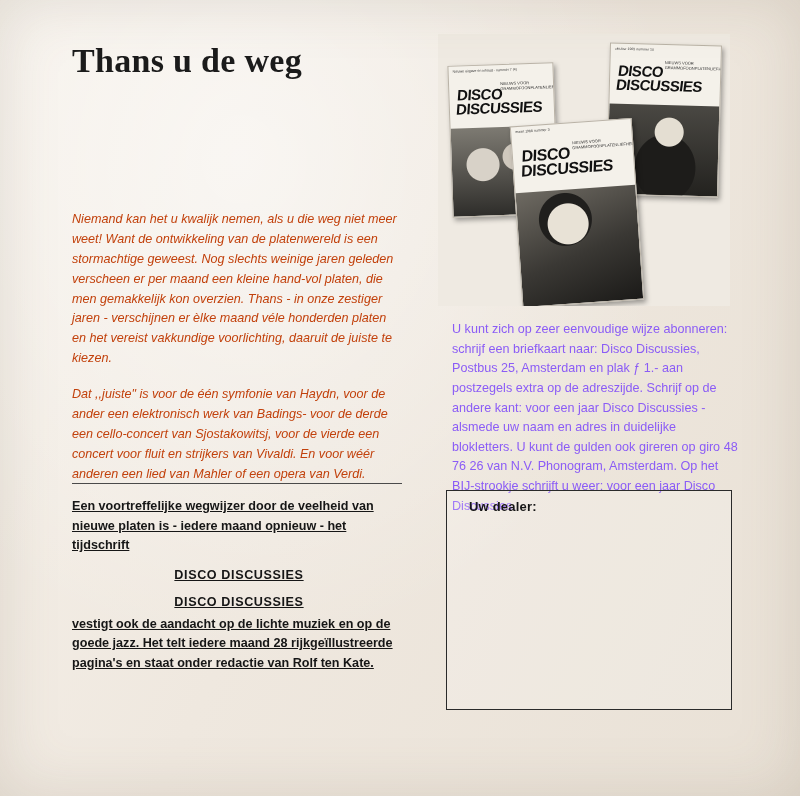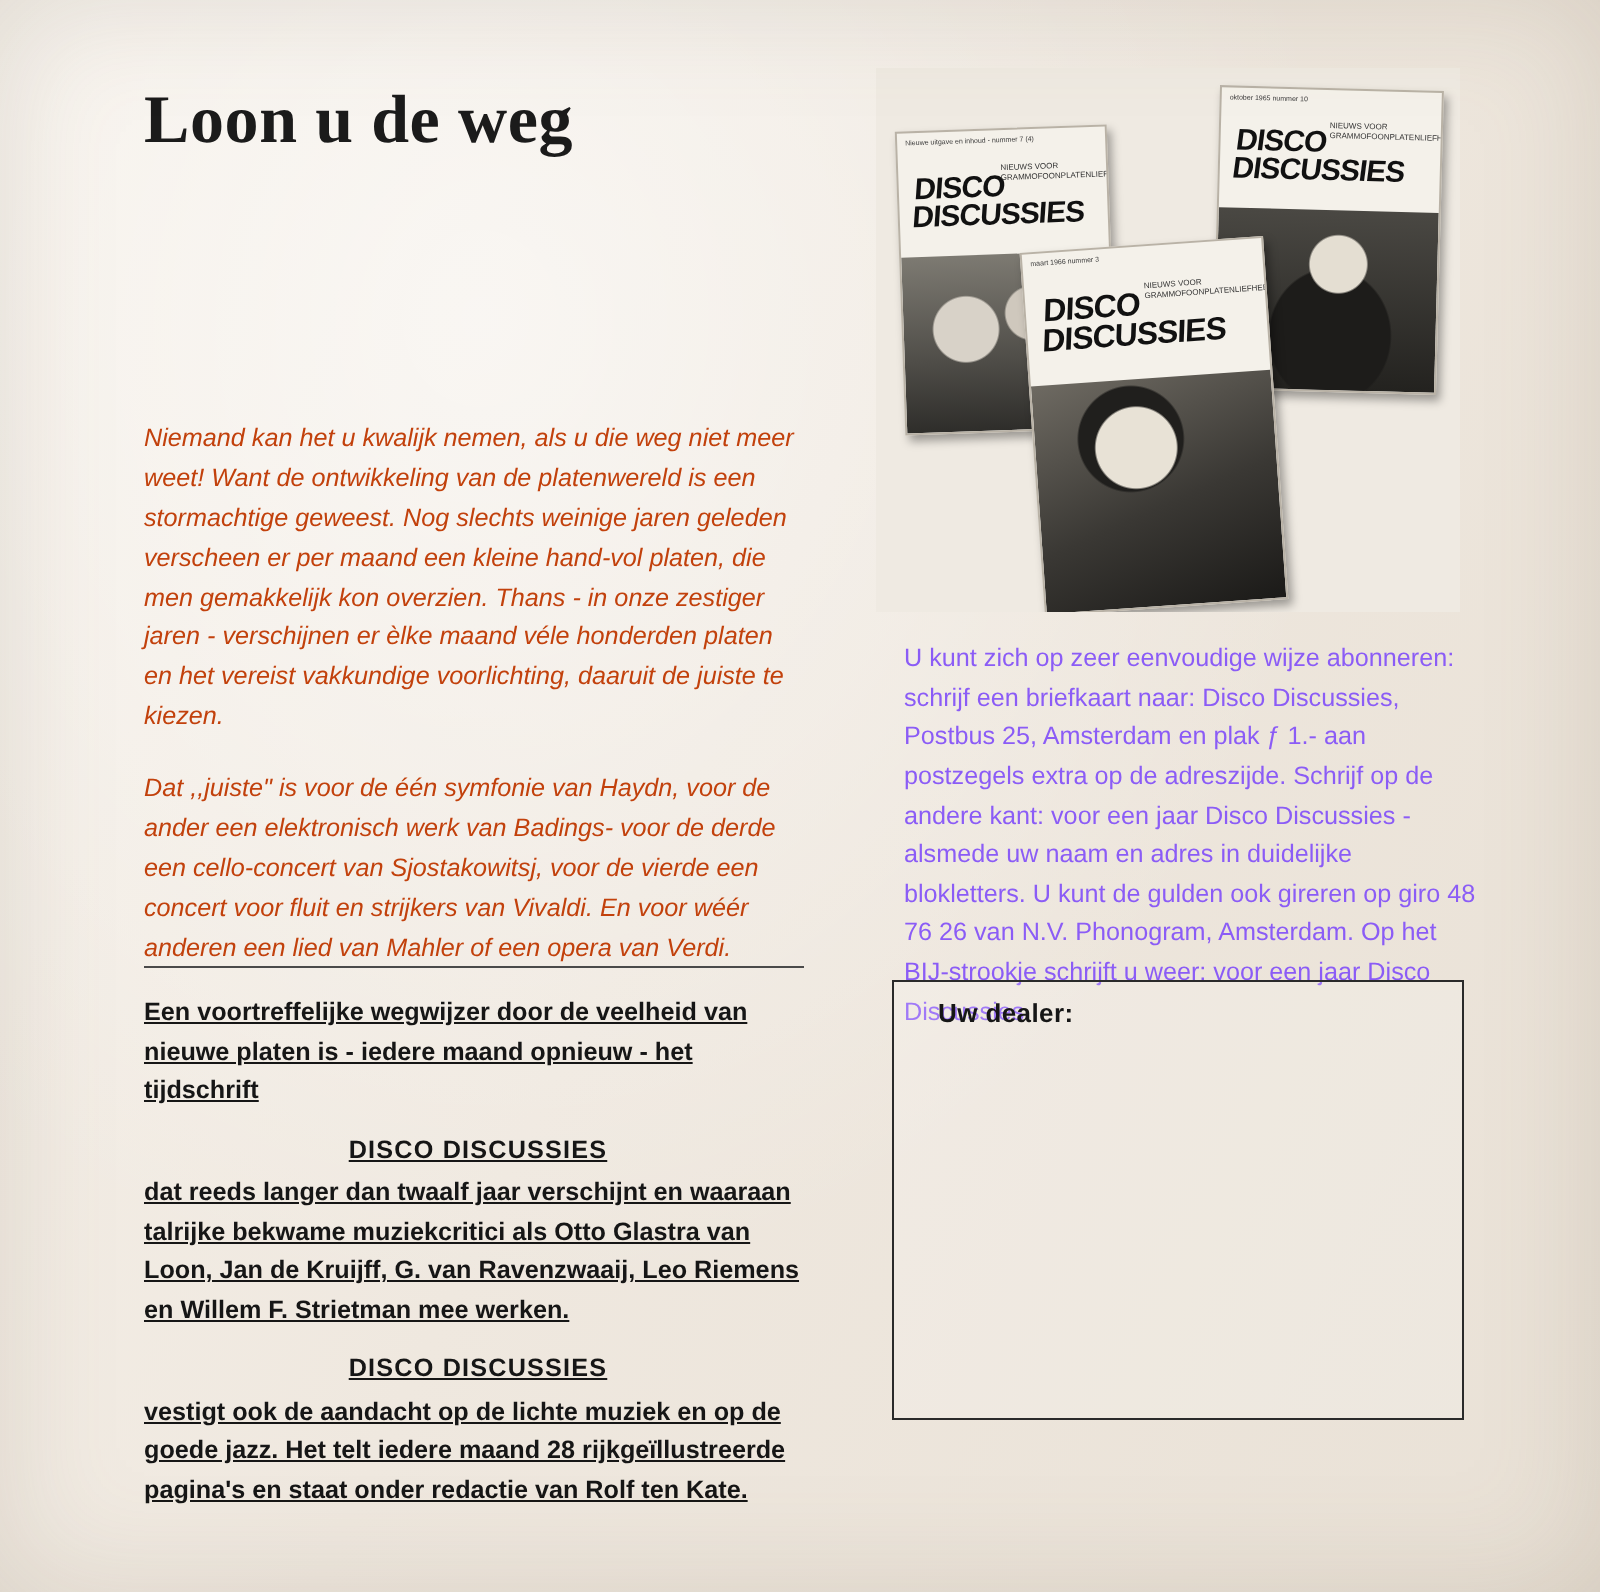--- a/index.html
+++ b/index.html
@@ -213,34 +213,33 @@
 </style>
 </head>
 <body>
 
 <div class="page">
   <div class="paper-tint"></div>
 
   <div class="content">
 
     <div class="headline">
-      <span class="l1">Loon u de weg</span>
+      <span class="l1">Thans u de weg</span>
     </div>
 
     <div class="col-left">
       <p>Niemand kan het u kwalijk nemen, als u die weg niet meer weet! Want de ontwikkeling van de platenwereld is een stormachtige geweest. Nog slechts weinige jaren geleden verscheen er per maand een kleine hand-vol platen, die men gemakkelijk kon overzien. Thans - in onze zestiger jaren - verschijnen er èlke maand véle honderden platen en het vereist vakkundige voorlichting, daaruit de juiste te kiezen.</p>
       <p>Dat ,,juiste" is voor de één symfonie van Haydn, voor de ander een elektronisch werk van Badings- voor de derde een cello-concert van Sjostakowitsj, voor de vierde een concert voor fluit en strijkers van Vivaldi. En voor wéér anderen een lied van Mahler of een opera van Verdi.</p>
     </div>
 
     <div class="rule-left"></div>
 
     <div class="col-left-bold">
       <p class="blk">Een voortreffelijke wegwijzer door de veelheid van nieuwe platen is - iedere maand opnieuw - het tijdschrift</p>
       <p class="center-head">DISCO DISCUSSIES</p>
-      <p class="blk">dat reeds langer dan twaalf jaar verschijnt en waaraan talrijke bekwame muziekcritici als Otto Glastra van Loon, Jan de Kruijff, G. van Ravenzwaaij, Leo Riemens en Willem F. Strietman mee werken.</p>
       <p class="center-head">DISCO DISCUSSIES</p>
       <p>vestigt ook de aandacht op de lichte muziek en op de goede jazz. Het telt iedere maand 28 rijkgeïllustreerde pagina's en staat onder redactie van Rolf ten Kate.</p>
     </div>
 
     <div class="photo">
 
       <div class="mag mag1">
         <div class="top-line">Nieuwe uitgave en inhoud - nummer 7 (4)</div>
         <div class="logo">
           <div>DISCO</div>

